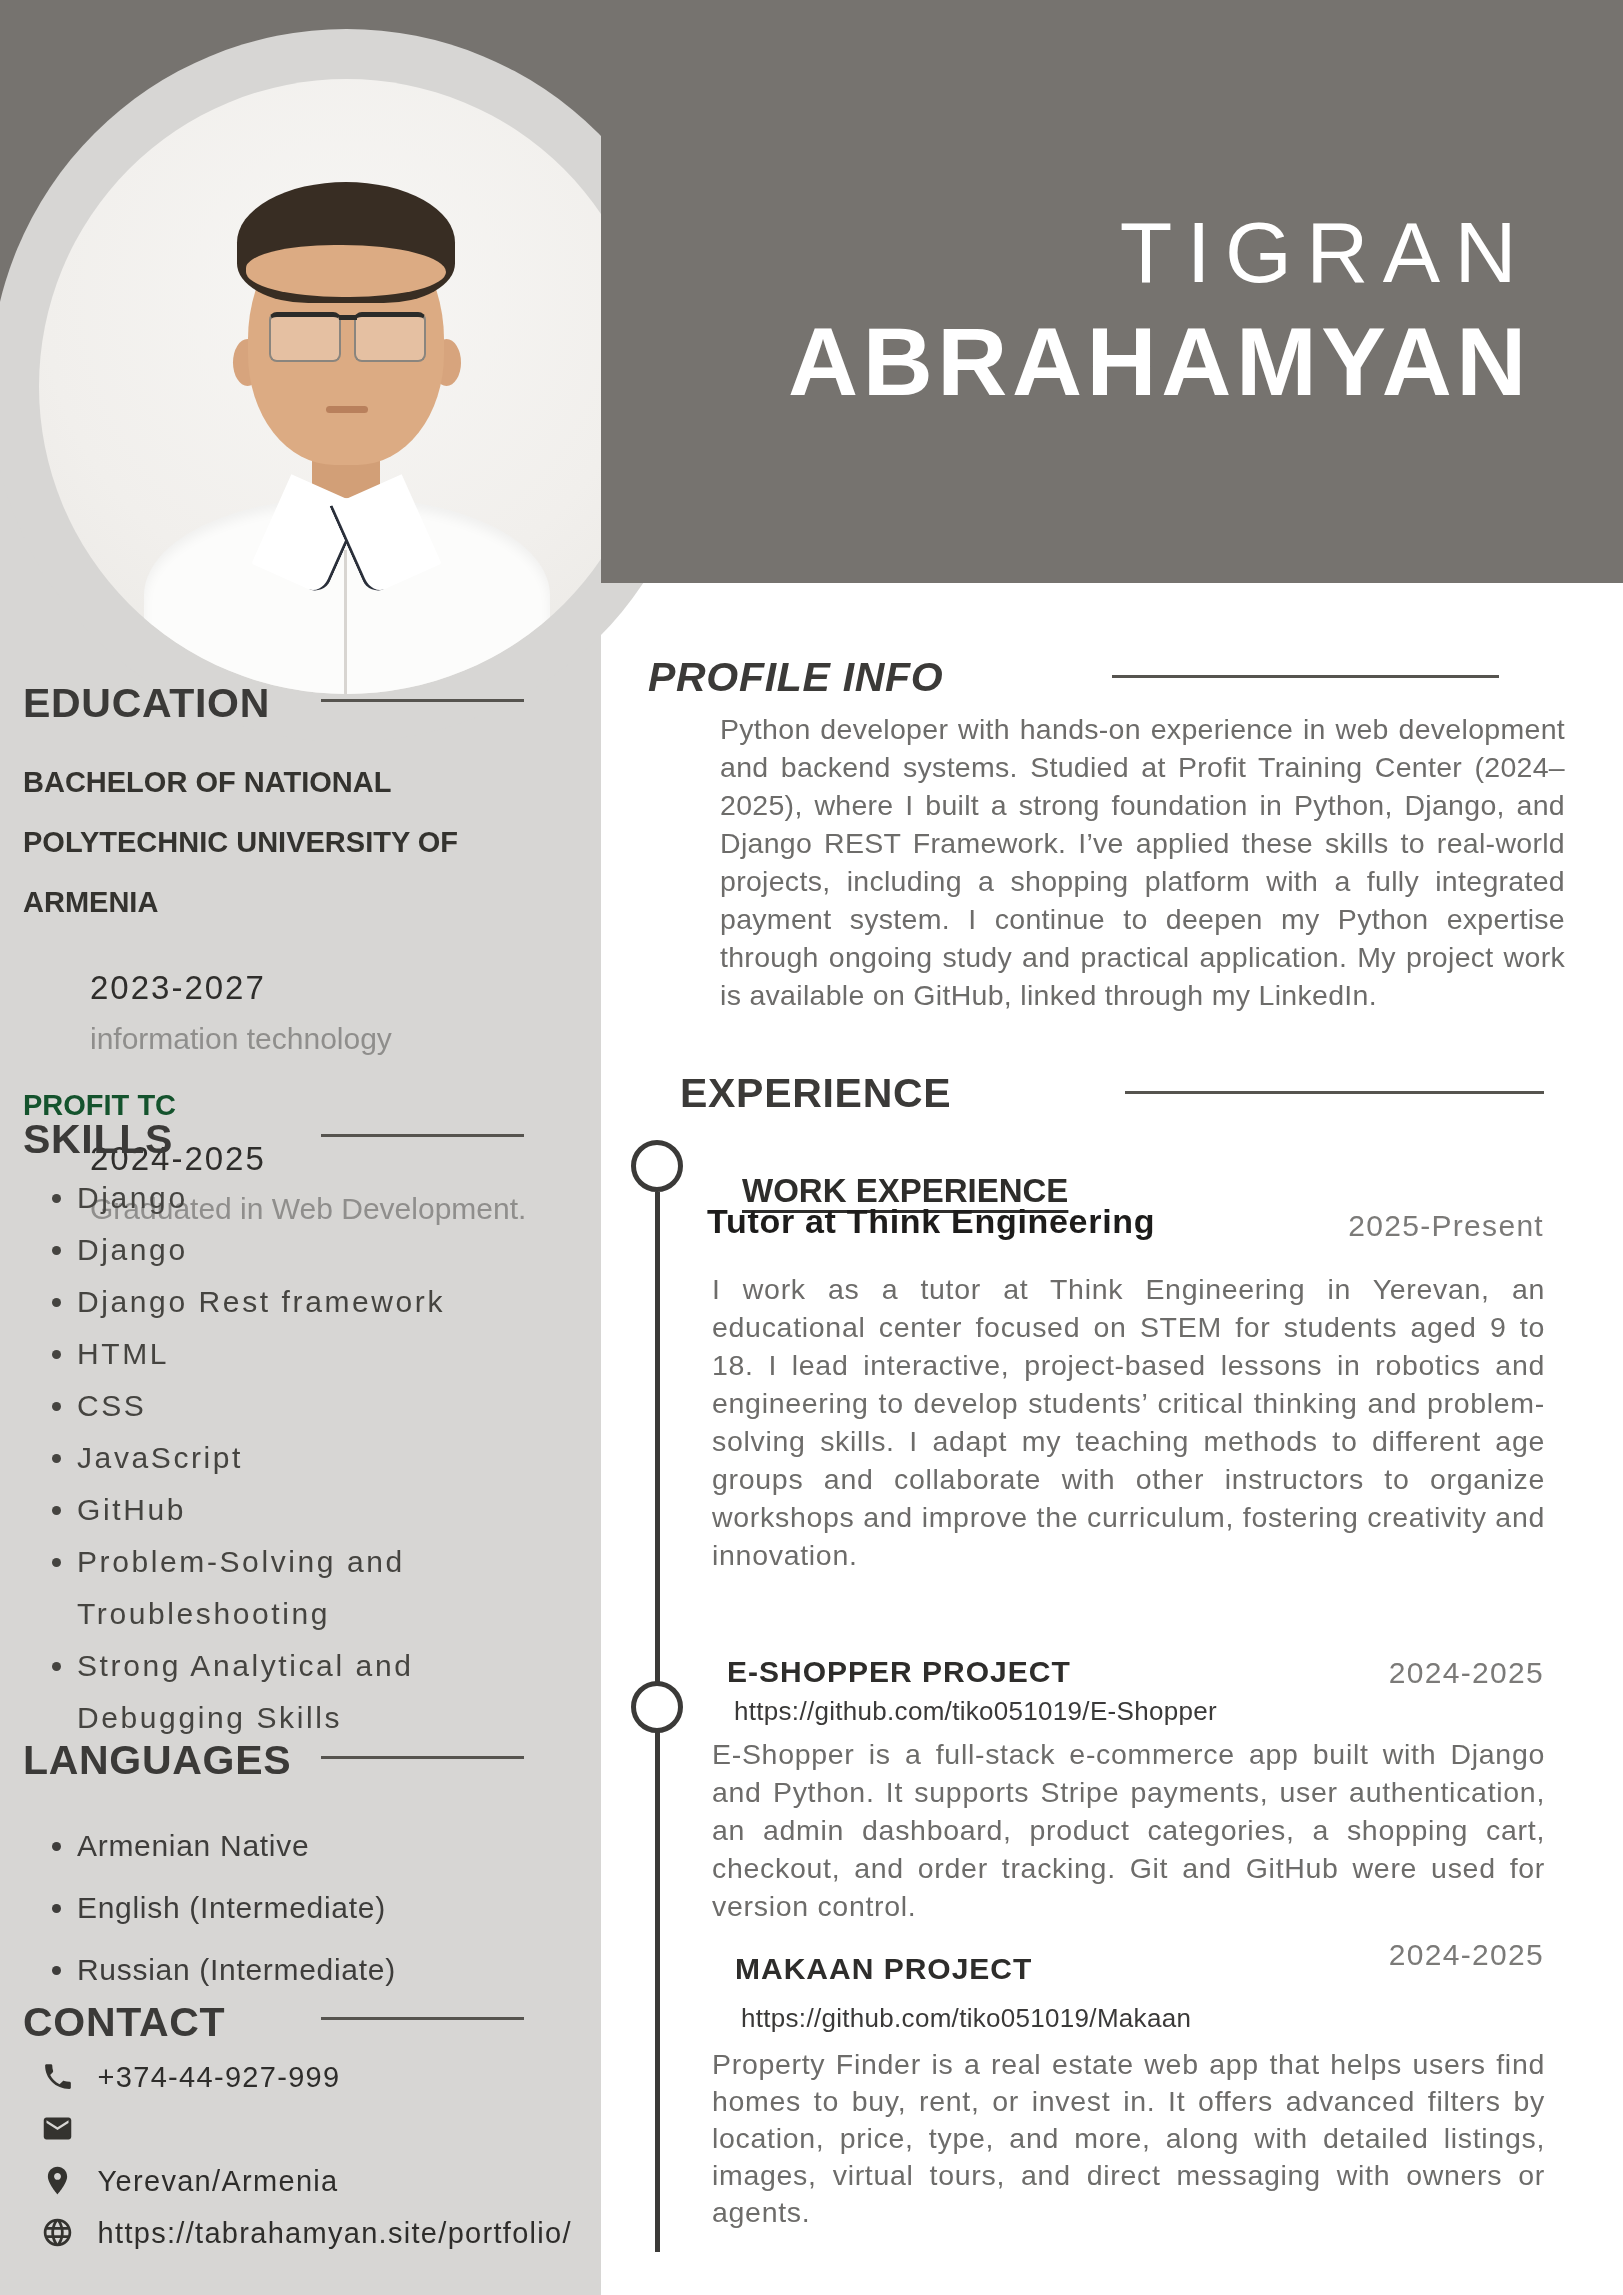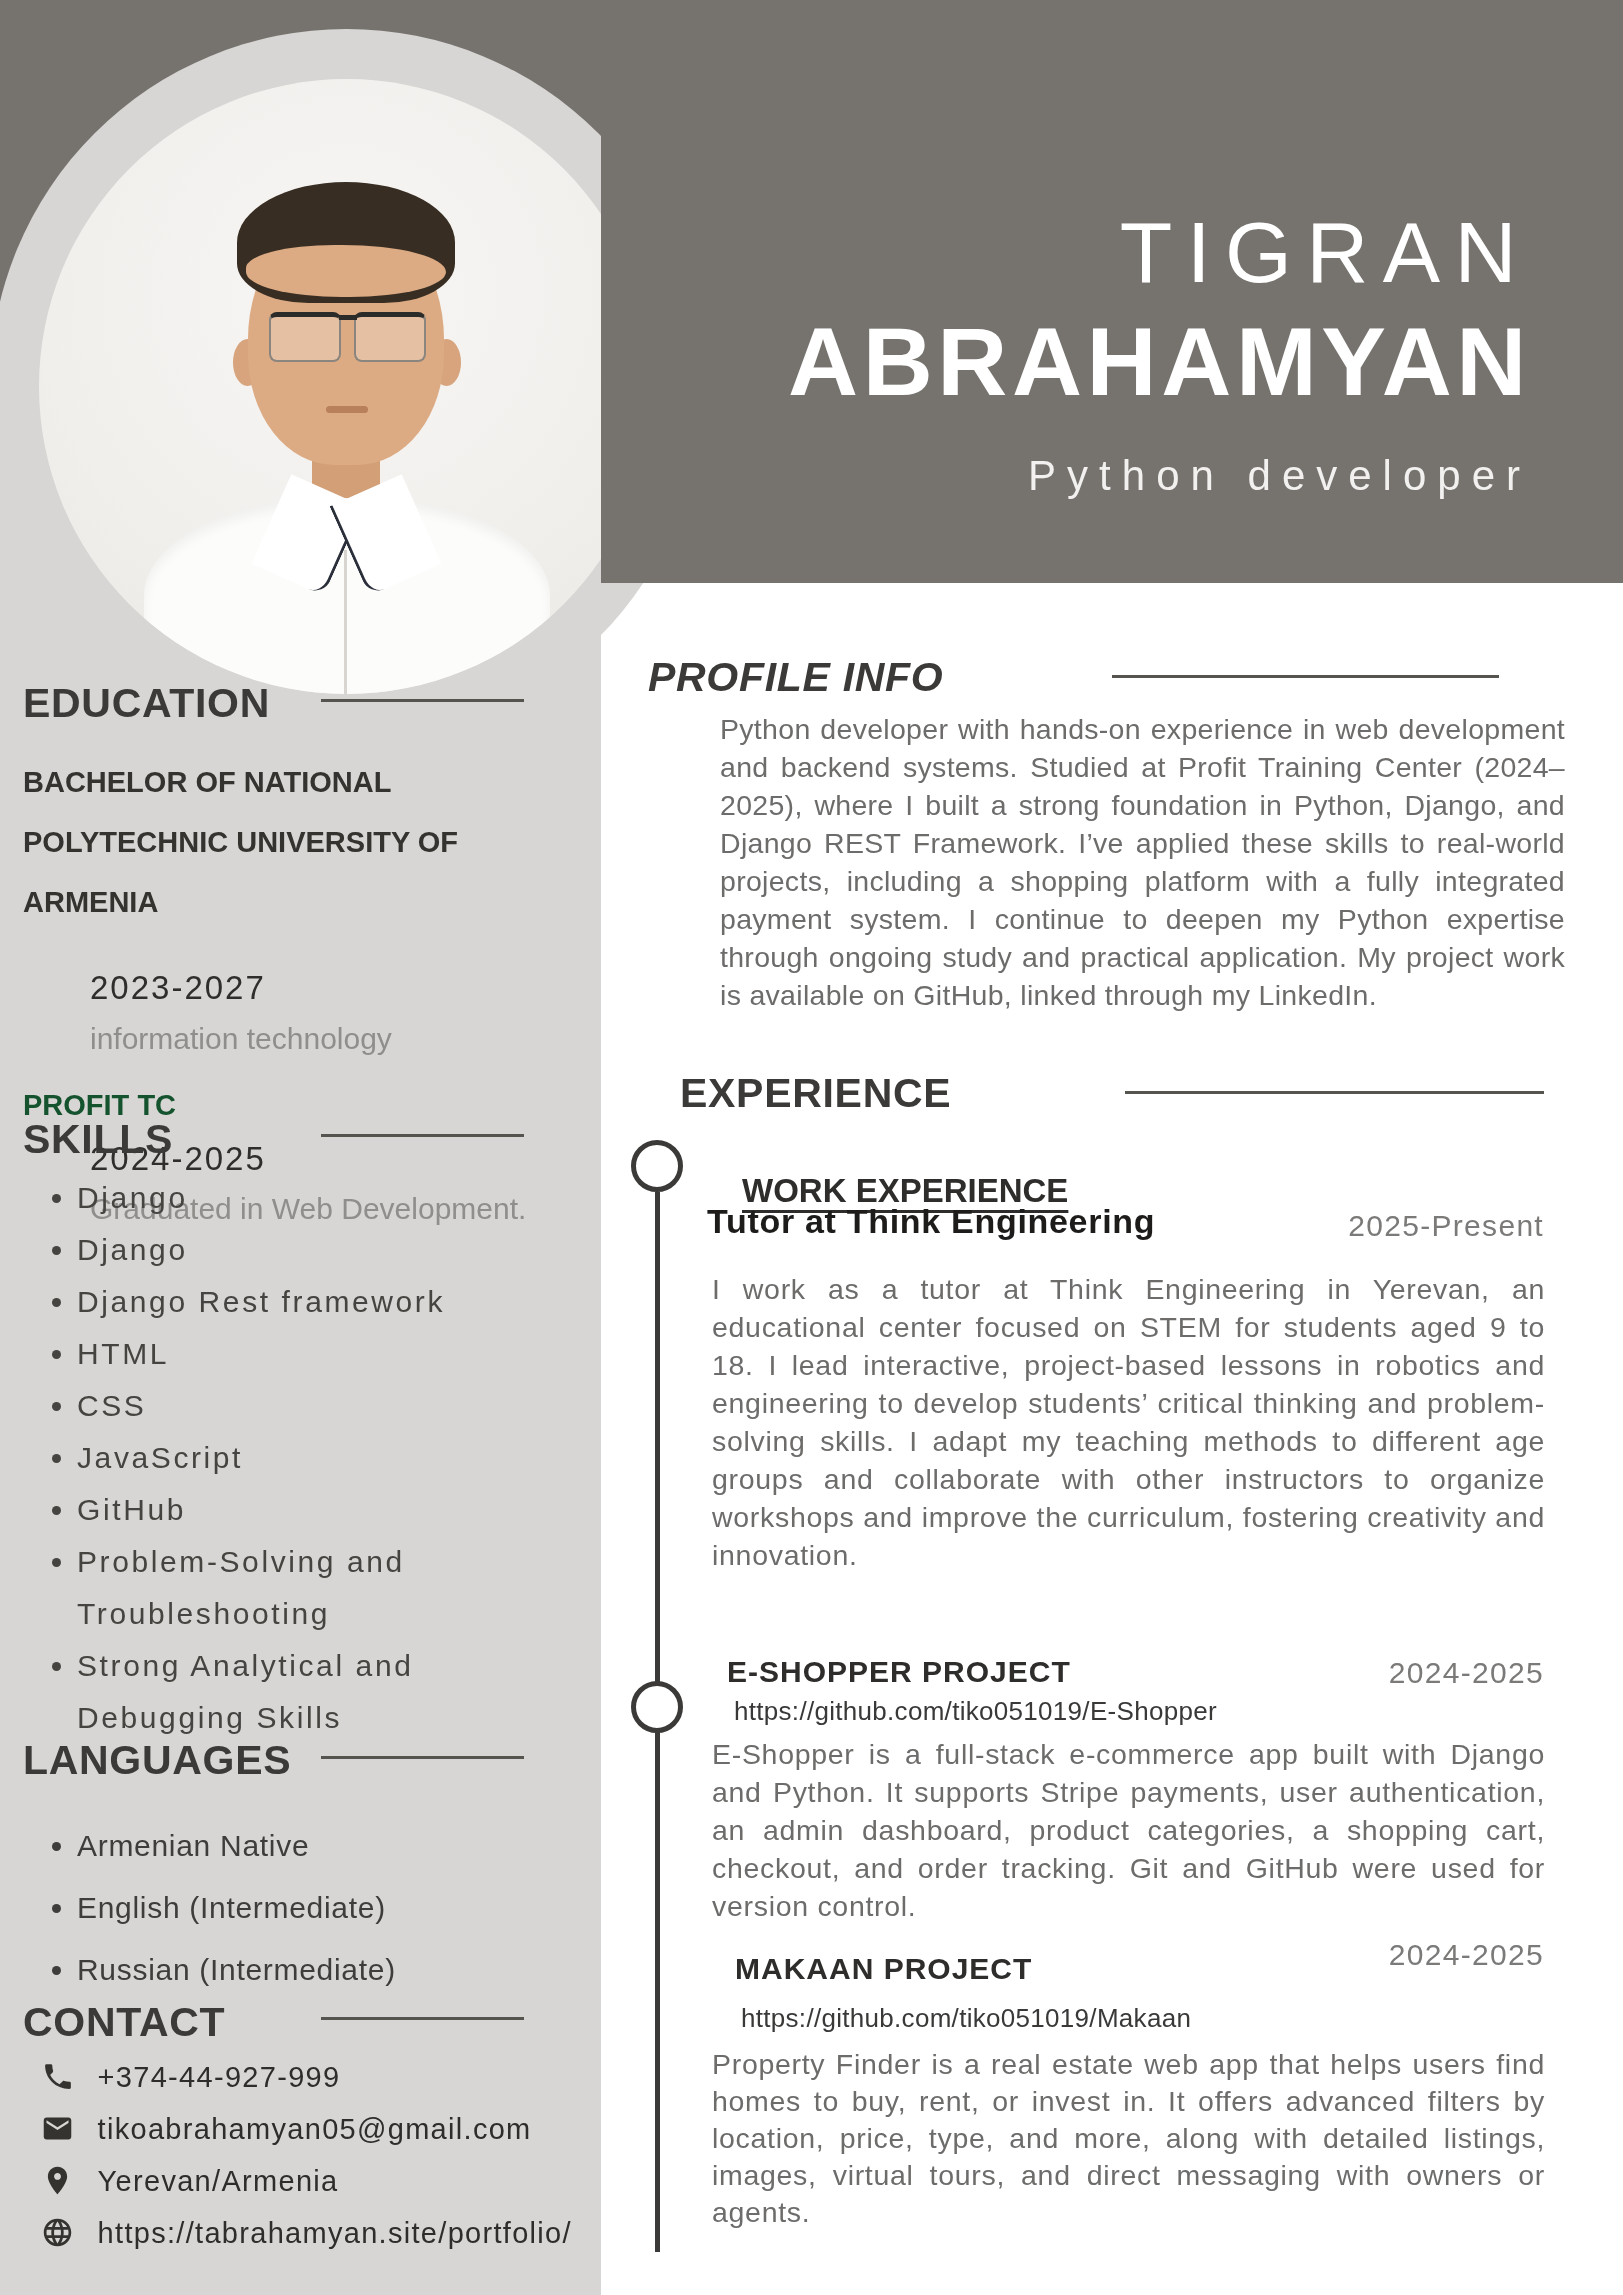--- a/index.html
+++ b/index.html
@@ -99,21 +99,20 @@
     <div class="av-glass-l"></div>
     <div class="av-glass-r"></div>
     <div class="av-bridge"></div>
     <div class="av-mouth"></div>
   </div>
   <div class="dark-header"></div>
 
   <div class="name-block">
     <div class="first-name">TIGRAN</div>
     <div class="last-name">ABRAHAMYAN</div>
-    <div class="role">Python developer</div>
   </div>
 
   <div class="sec-title sb" style="left:23px;top:680px;">EDUCATION</div>
   <div class="hline" style="left:321px;top:699px;width:203px;"></div>
 
   <div class="degree">BACHELOR OF NATIONAL POLYTECHNIC UNIVERSITY OF ARMENIA</div>
   <div class="edu-years" style="top:969px;">2023-2027</div>
   <div class="edu-detail" style="top:1022px;">information technology</div>
   <div class="school2">PROFIT TC</div>
   <div class="edu-years" style="top:1140px;">2024-2025</div>
@@ -148,21 +147,20 @@
     <div class="contact-row">
       <svg viewBox="0 0 24 24">
           <path d="M6.6 10.8c1.5 3 3.9 5.4 6.9 6.9l2.3-2.3c.3-.3.7-.4 1.1-.2 1.2.4 2.5.6 3.8.6.6 0 1 .4 1 1V20c0 .6-.4 1-1 1C10.6 21 3 13.4 3 4c0-.6.4-1 1-1h3.2c.6 0 1 .4 1 1 0 1.3.2 2.6.6 3.8.1.4 0 .8-.2 1.1l-2.3 2.3z"></path>
         </svg>
       <div class="cval">+374-44-927-999</div>
     </div>
     <div class="contact-row">
       <svg viewBox="0 0 24 24">
           <path d="M20 4H4c-1.1 0-2 .9-2 2v12c0 1.1.9 2 2 2h16c1.1 0 2-.9 2-2V6c0-1.1-.9-2-2-2zm0 4-8 5-8-5V6l8 5 8-5v2z"></path>
         </svg>
-      <div class="cval">tikoabrahamyan05@gmail.com</div>
     </div>
     <div class="contact-row">
       <svg viewBox="0 0 24 24">
           <path d="M12 2C8.1 2 5 5.1 5 9c0 5.2 7 13 7 13s7-7.8 7-13c0-3.9-3.1-7-7-7zm0 9.5c-1.4 0-2.5-1.1-2.5-2.5S10.6 6.5 12 6.5s2.5 1.1 2.5 2.5-1.1 2.5-2.5 2.5z"></path>
         </svg>
       <div class="cval">Yerevan/Armenia</div>
     </div>
     <div class="contact-row">
       <svg viewBox="0 0 24 24">
           <path d="M11.99 2C6.47 2 2 6.48 2 12s4.47 10 9.99 10C17.52 22 22 17.52 22 12S17.52 2 11.99 2zm6.93 6h-2.95c-.32-1.25-.78-2.45-1.38-3.56 1.84.63 3.37 1.91 4.33 3.56zM12 4.04c.83 1.2 1.48 2.53 1.91 3.96h-3.82c.43-1.43 1.08-2.76 1.91-3.96zM4.26 14C4.1 13.36 4 12.69 4 12s.1-1.36.26-2h3.38c-.08.66-.14 1.32-.14 2s.06 1.34.14 2H4.26zm.82 2h2.95c.32 1.25.78 2.45 1.38 3.56-1.84-.63-3.37-1.9-4.33-3.56zm2.95-8H5.08c.96-1.66 2.49-2.93 4.33-3.56C8.81 5.55 8.35 6.75 8.03 8zM12 19.96c-.83-1.2-1.48-2.53-1.91-3.96h3.82c-.43 1.43-1.08 2.76-1.91 3.96zM14.34 14H9.66c-.09-.66-.16-1.32-.16-2s.07-1.35.16-2h4.68c.09.65.16 1.32.16 2s-.07 1.34-.16 2zm.25 5.56c.6-1.11 1.06-2.31 1.38-3.56h2.95c-.96 1.65-2.49 2.93-4.33 3.56zM16.36 14c.08-.66.14-1.32.14-2s-.06-1.34-.14-2h3.38c.16.64.26 1.31.26 2s-.1 1.36-.26 2h-3.38z"></path>

